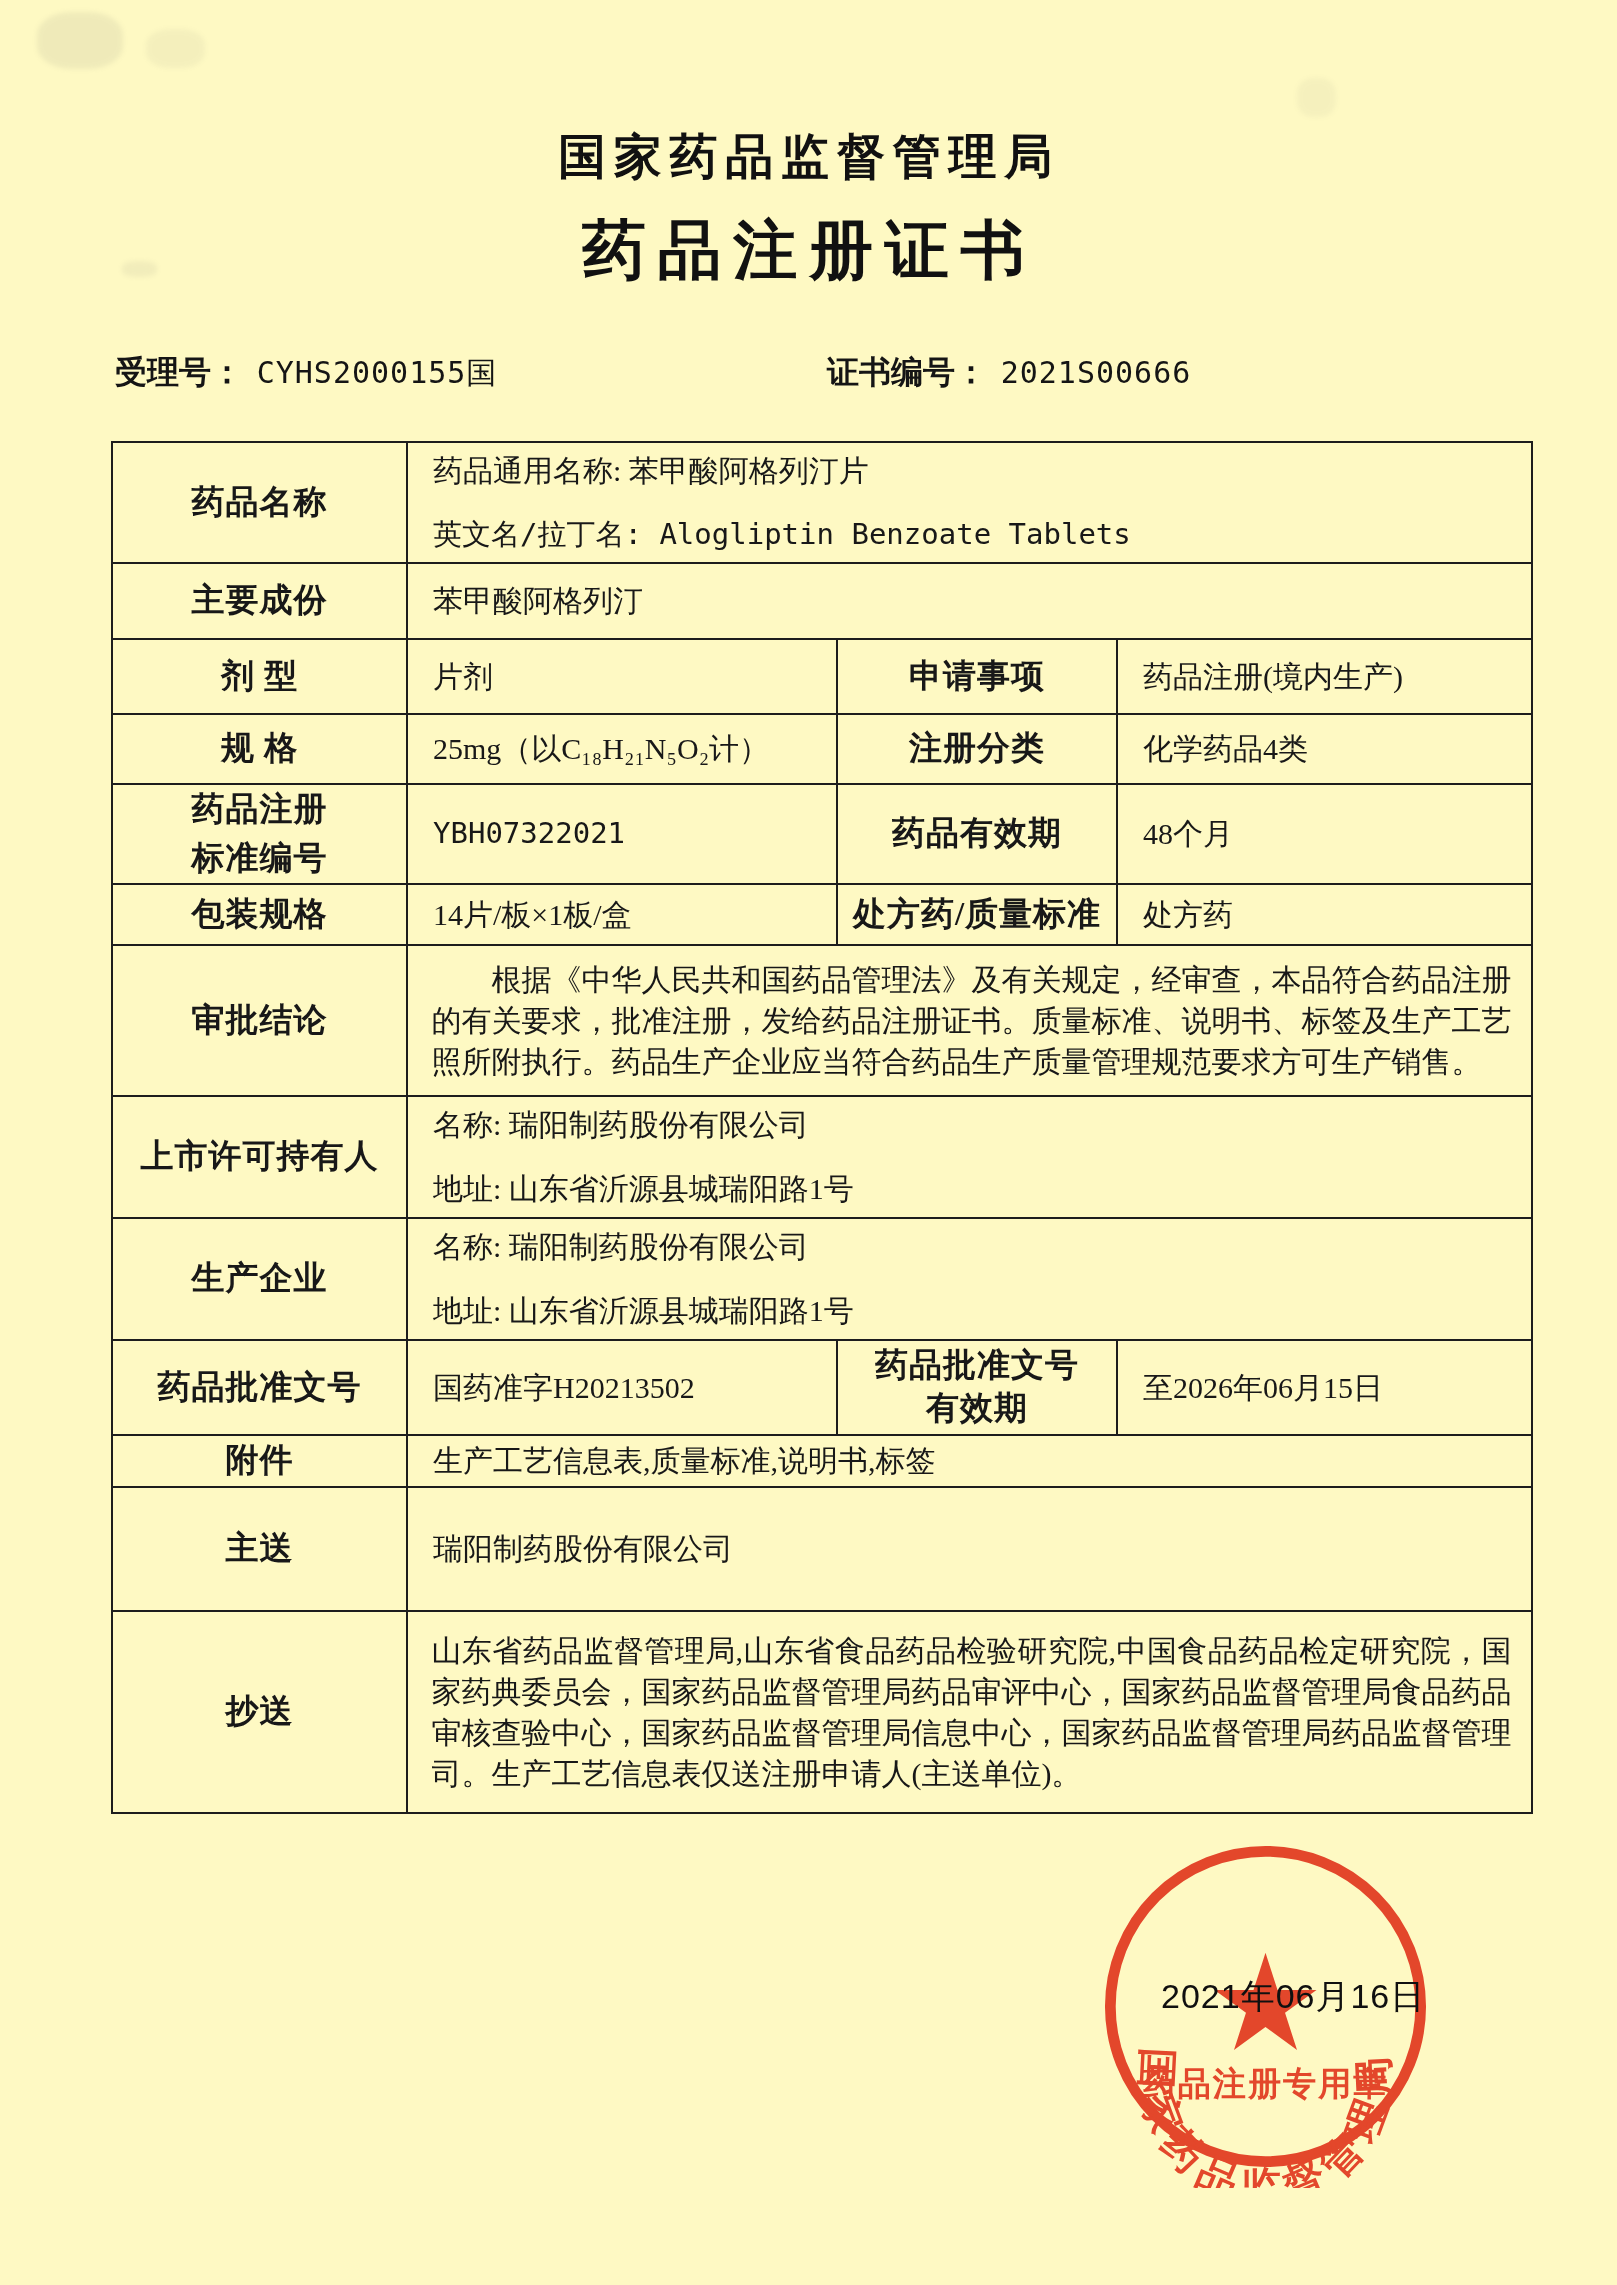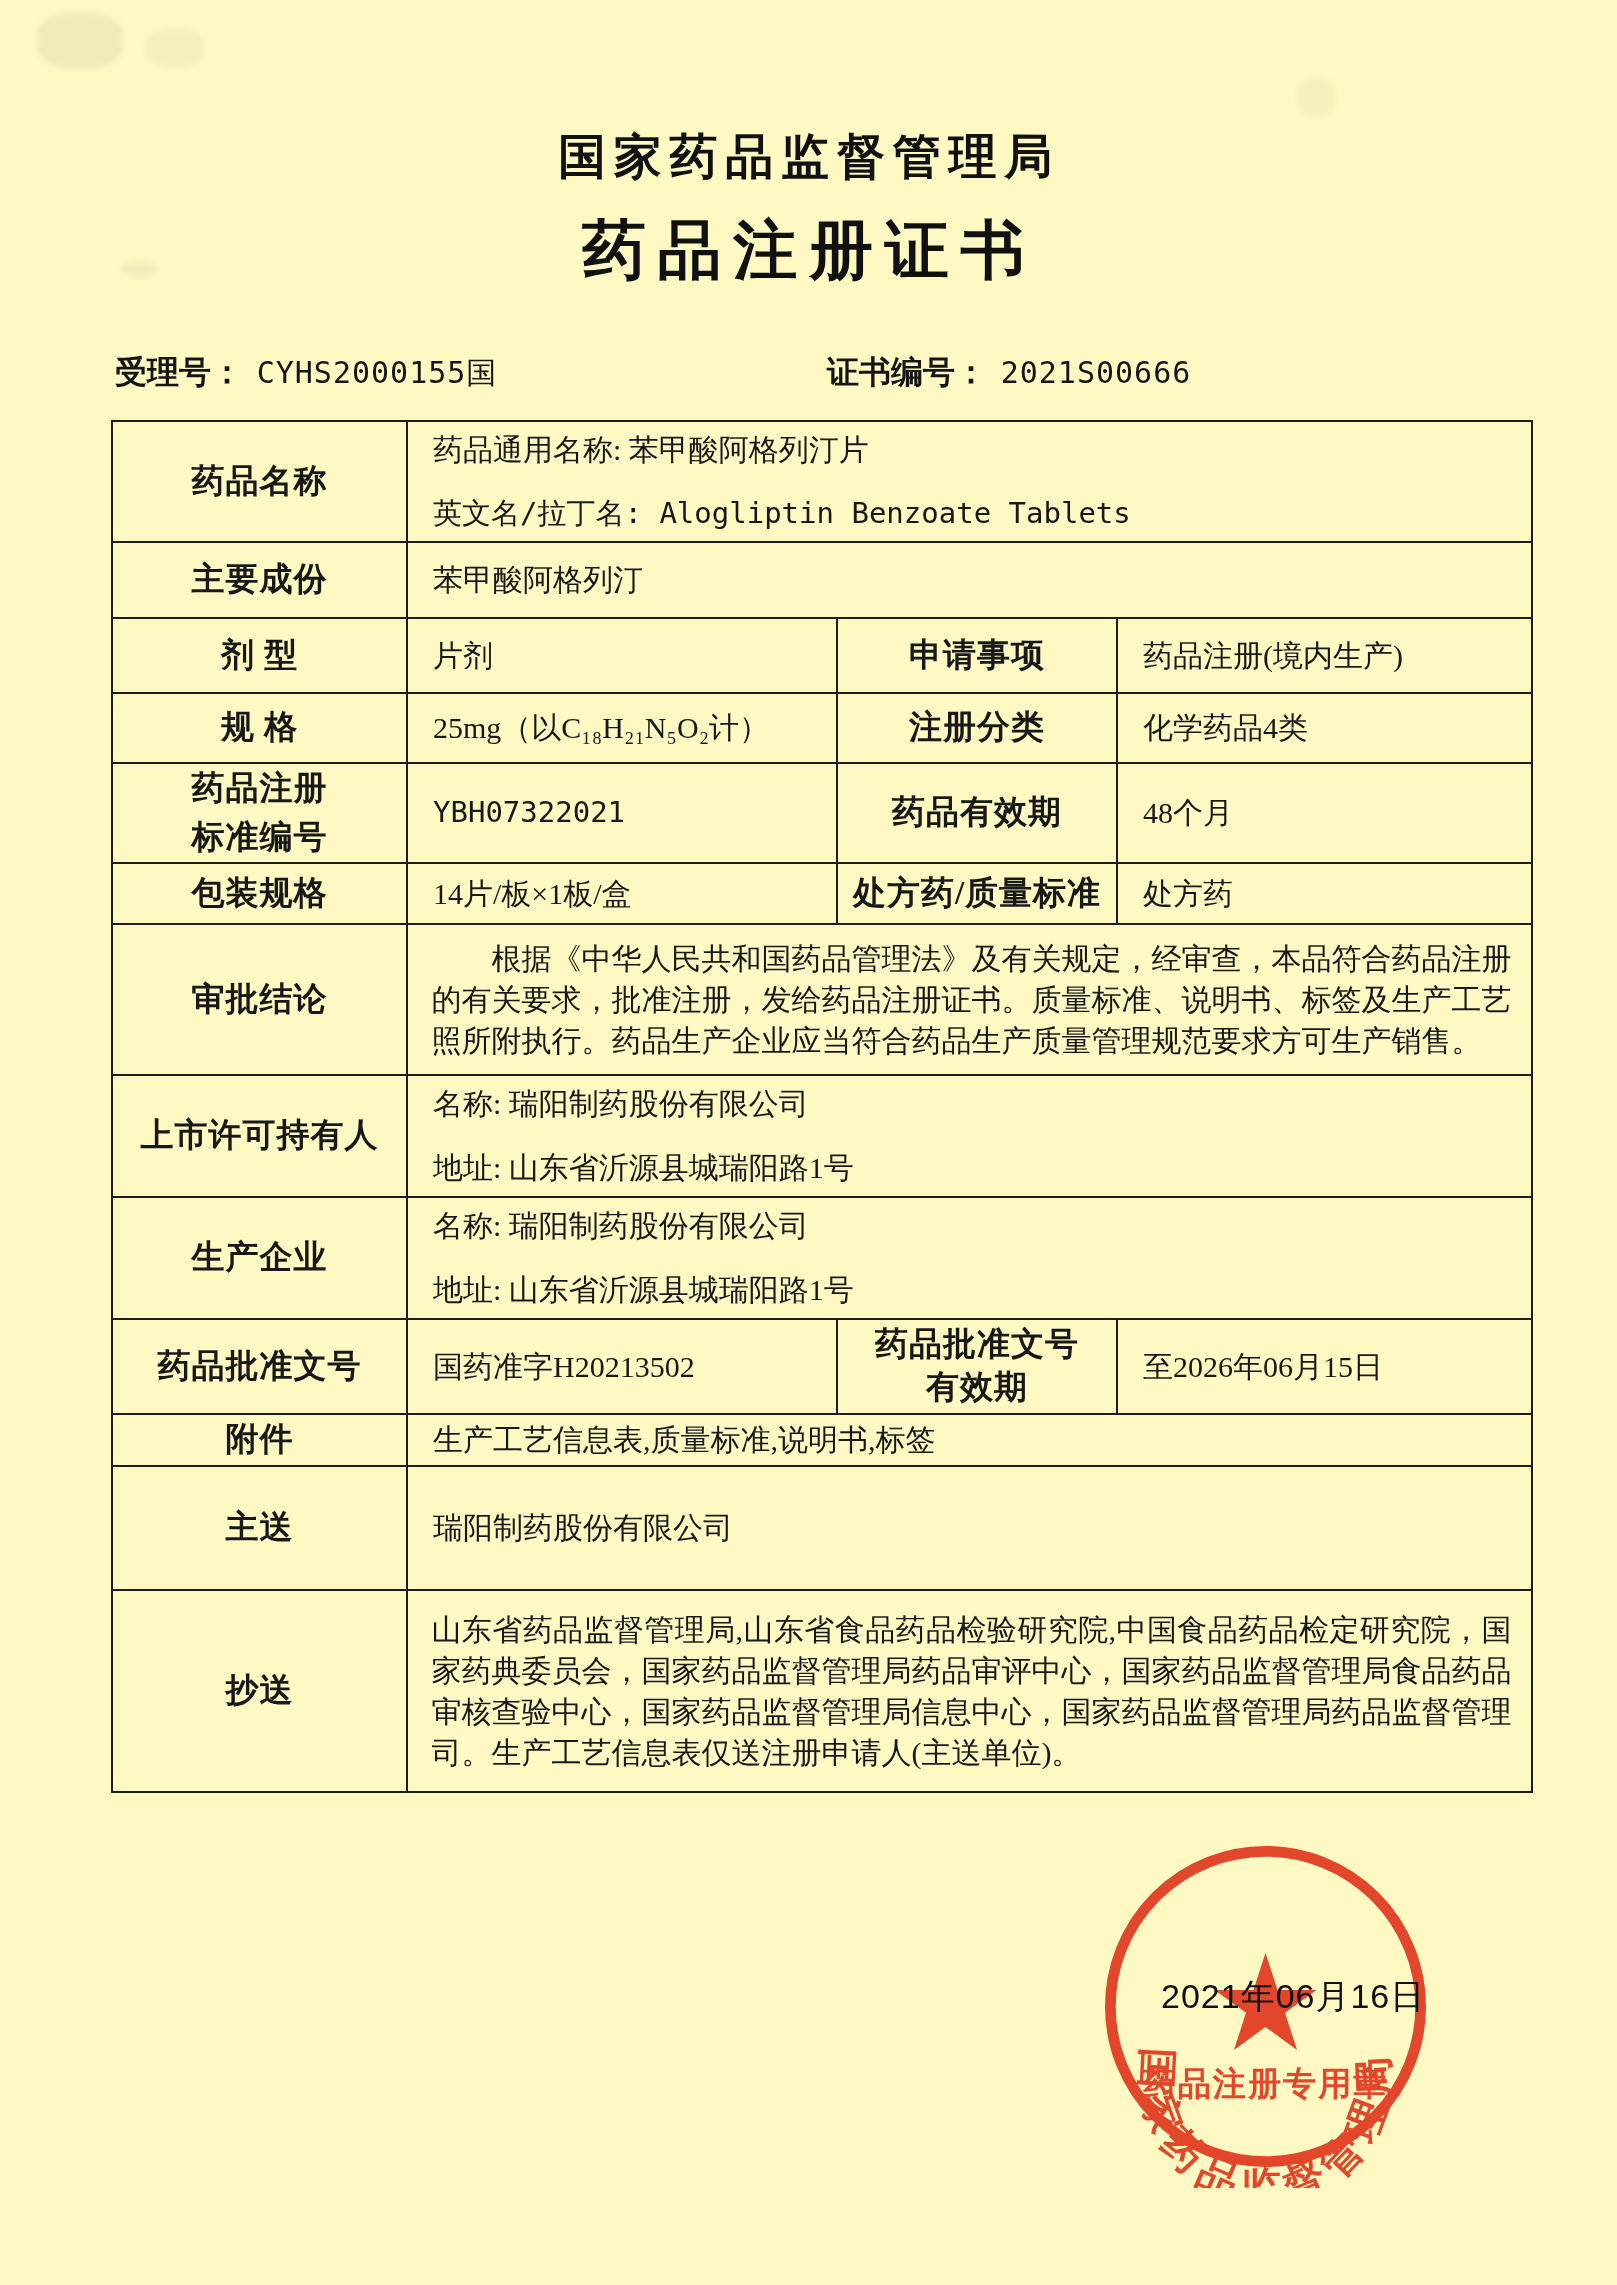--- a/index.html
+++ b/index.html
@@ -32,21 +32,21 @@
   }
   .meta-left, .meta-right {
     position:absolute; top:351px; font-size:32px; font-weight:700;
     color:#151515; white-space:nowrap;
   }
   .meta-left  { left:115px; }
   .meta-right { left:827px; }
   .meta-val { font-weight:400; font-family:"DejaVu Sans Mono","Liberation Mono",monospace; font-size:30px; margin-left:13.7px; letter-spacing:1px;}
 
   table.cert {
-    position:absolute; left:111px; top:420px;
+    position:absolute; left:111px; top:441px;
     width:1420px; border-collapse:collapse; table-layout:fixed;
     border:2.9px solid #1d1d1d;
     padding-left:36px;
   }
   table.cert td {
     border:2px solid #1d1d1d;
     border-top-width:2.9px; border-bottom-width:2.9px;
     vertical-align:middle;
     color:#181818;
   }

